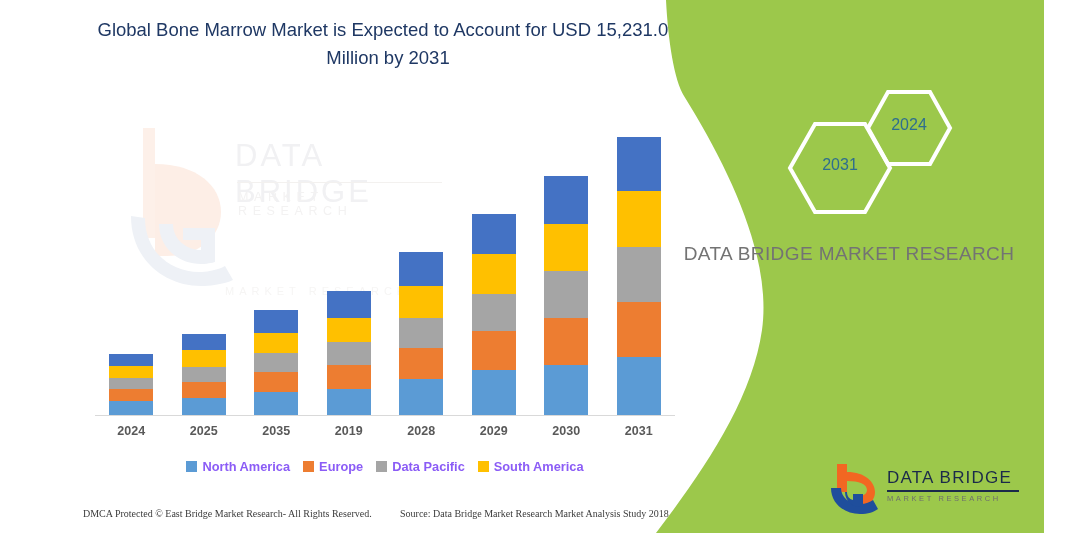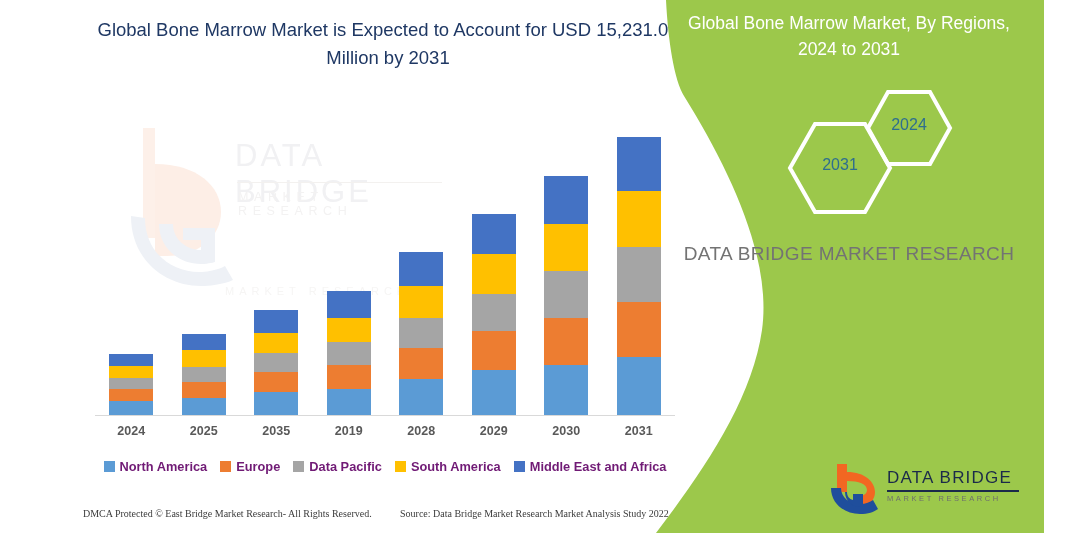--- a/index.html
+++ b/index.html
@@ -97,21 +97,21 @@
     position:absolute; width:70px; text-align:center;
     color:#595959; font-size:12.5px; font-weight:bold;
   }
 
   .legend {
     position:absolute; left:95px; top:455px; width:580px; height:22px;
     display:flex; align-items:center; justify-content:center; gap:13px;
   }
   .legend-item { display:flex; align-items:center; gap:5px; }
   .legend-swatch { width:11px; height:11px; }
-  .legend-text { color:#701a75; font-size:12.8px; font-weight:bold; }
+  .legend-text { color:#8b5cf6; font-size:12.8px; font-weight:bold; }
 
   .footer { position:absolute; left:0; top:508px; width:700px; height:22px; }
   .footer-left {
     position:absolute; left:83px; top:0;
     font-family:"Liberation Serif", serif; font-size:10px; color:#3b3b3b;
   }
   .footer-right {
     position:absolute; left:400px; top:0;
     font-family:"Liberation Serif", serif; font-size:10px; color:#3b3b3b;
   }
@@ -217,38 +217,33 @@
         <span class="legend-text">Europe</span>
       </div>
       <div class="legend-item">
         <span class="legend-swatch" style="background: rgb(165, 165, 165);"></span>
         <span class="legend-text">Data Pacific</span>
       </div>
       <div class="legend-item">
         <span class="legend-swatch" style="background: rgb(255, 192, 0);"></span>
         <span class="legend-text">South America</span>
       </div>
-      <div class="legend-item">
-        <span class="legend-swatch" style="background: rgb(68, 114, 196);"></span>
-        <span class="legend-text">Middle East and Africa</span>
-      </div>
     </div>
 
   <div class="footer">
     <div class="footer-left">DMCA Protected © East Bridge Market Research- All Rights Reserved.</div>
-    <div class="footer-right">Source: Data Bridge Market Research  Market Analysis Study 2022</div>
+    <div class="footer-right">Source: Data Bridge Market Research  Market Analysis Study 2018</div>
   </div>
 
   <div class="green-panel">
     <svg width="400" height="533" viewBox="0 0 400 533">
       <path d="M22 0 L400 0 L400 533 L12 533 C 60 470, 108 400, 118 330 C 128 258, 86 170, 40 96 C 30 80, 24 40, 22 0 Z" fill="#9CC84B"></path>
     </svg>
 
     <div class="panel-content">
-      <div class="panel-title">Global Bone Marrow Market, By Regions, 2024 to 2031</div>
 
       <div class="hex-wrap">
         <div class="hex hex-2024">
           <svg width="90" height="80" viewBox="0 0 90 80">
             <polygon points="24,4 66,4 86,40 66,76 24,76 4,40" fill="none" stroke="#ffffff" stroke-width="4"></polygon>
           </svg>
           <div class="hex-label">2024</div>
         </div>
         <div class="hex hex-2031">
           <svg width="108" height="96" viewBox="0 0 108 96">

